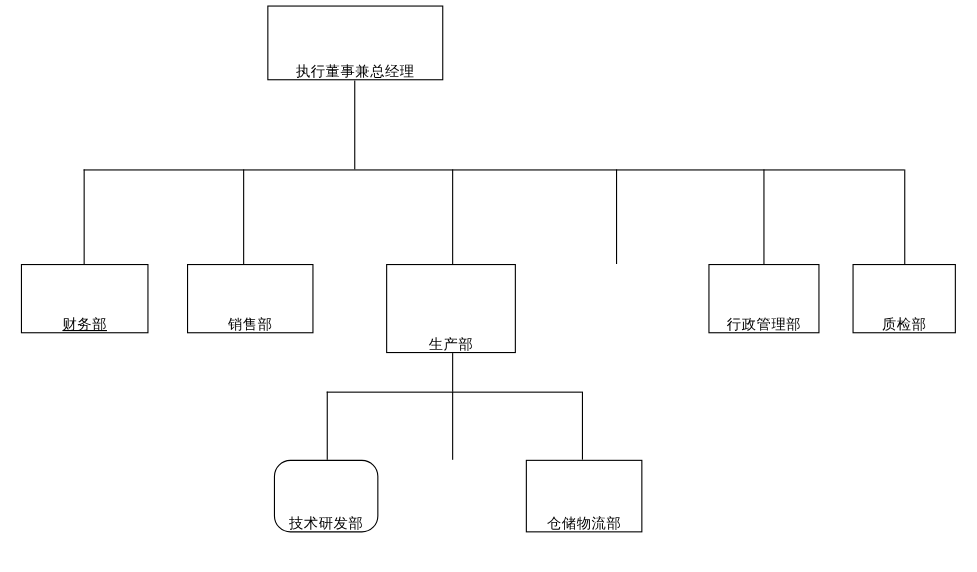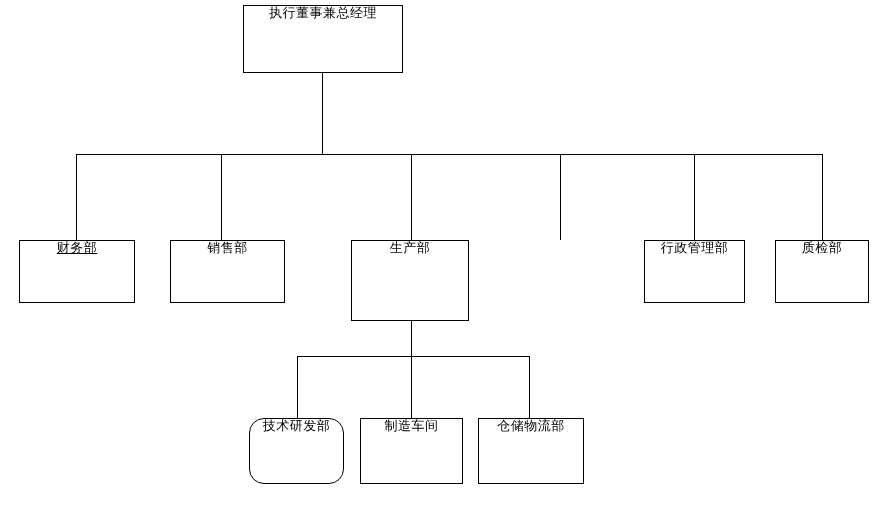--- a/index.html
+++ b/index.html
@@ -14,21 +14,21 @@
     background: #ffffff;
     overflow: hidden;
     font-family: "DejaVu Sans", sans-serif;
   }
   .node {
     position: absolute;
     box-sizing: border-box;
     border: 1px solid #000000;
     background: #ffffff;
     display: flex;
-    align-items: flex-start;
+    align-items: flex-end;
     justify-content: center;
     color: #000000;
     font-size: 13px;
     line-height: 1;
     letter-spacing: 0.5px;
     white-space: nowrap;
     z-index: 2;
   }
   .node span {
     display: block;
@@ -81,20 +81,17 @@
 
   <div class="conn h" style="left:297px; top:356px; width:232px;"></div>
 
   <div class="conn v" style="left:297px; top:356px; height:62px;"></div>
   <div class="conn v" style="left:411px; top:356px; height:62px;"></div>
   <div class="conn v" style="left:529px; top:356px; height:62px;"></div>
 
   <div class="node" style="left:249px; top:418px; width:95px; height:66px;border-radius:15px;">
     <span>技术研发部</span>
   </div>
-  <div class="node" style="left:360px; top:418px; width:103px; height:66px;">
-    <span>制造车间</span>
-  </div>
   <div class="node" style="left:478px; top:418px; width:106px; height:66px;">
     <span>仓储物流部</span>
   </div>
 
 </div>
 
 </body></html>

